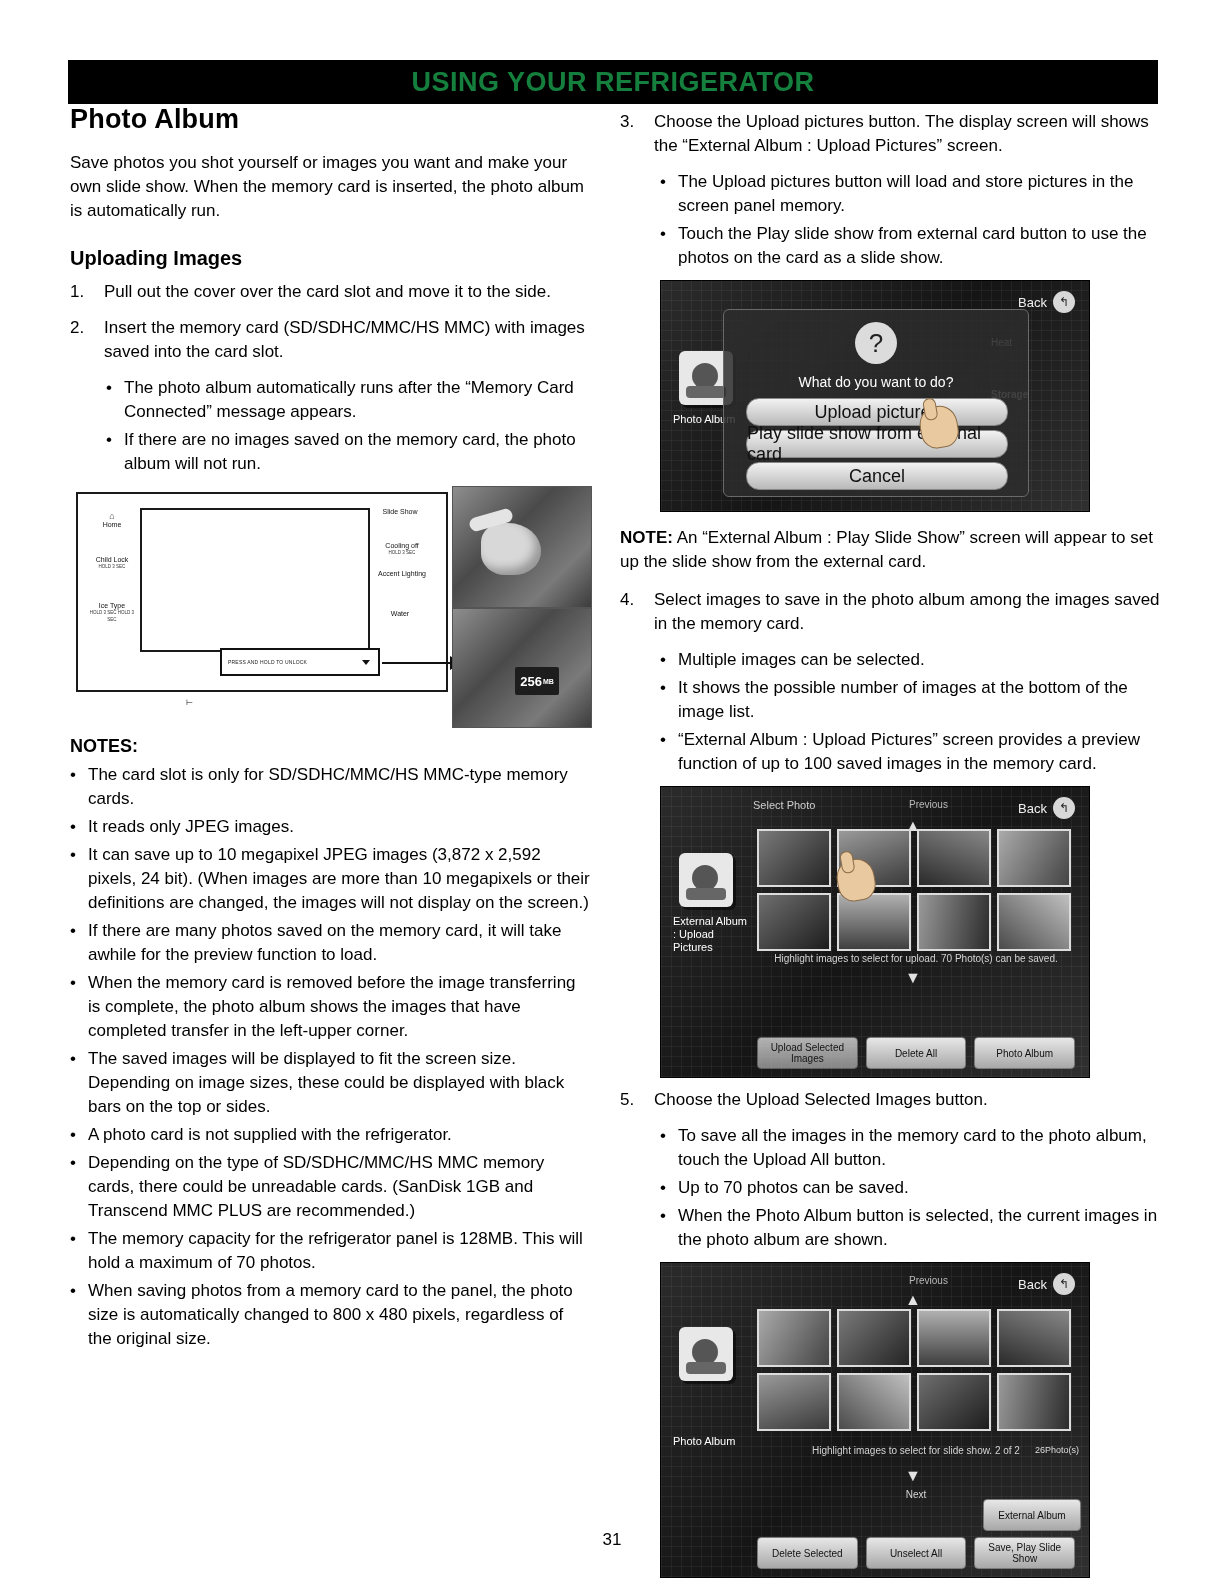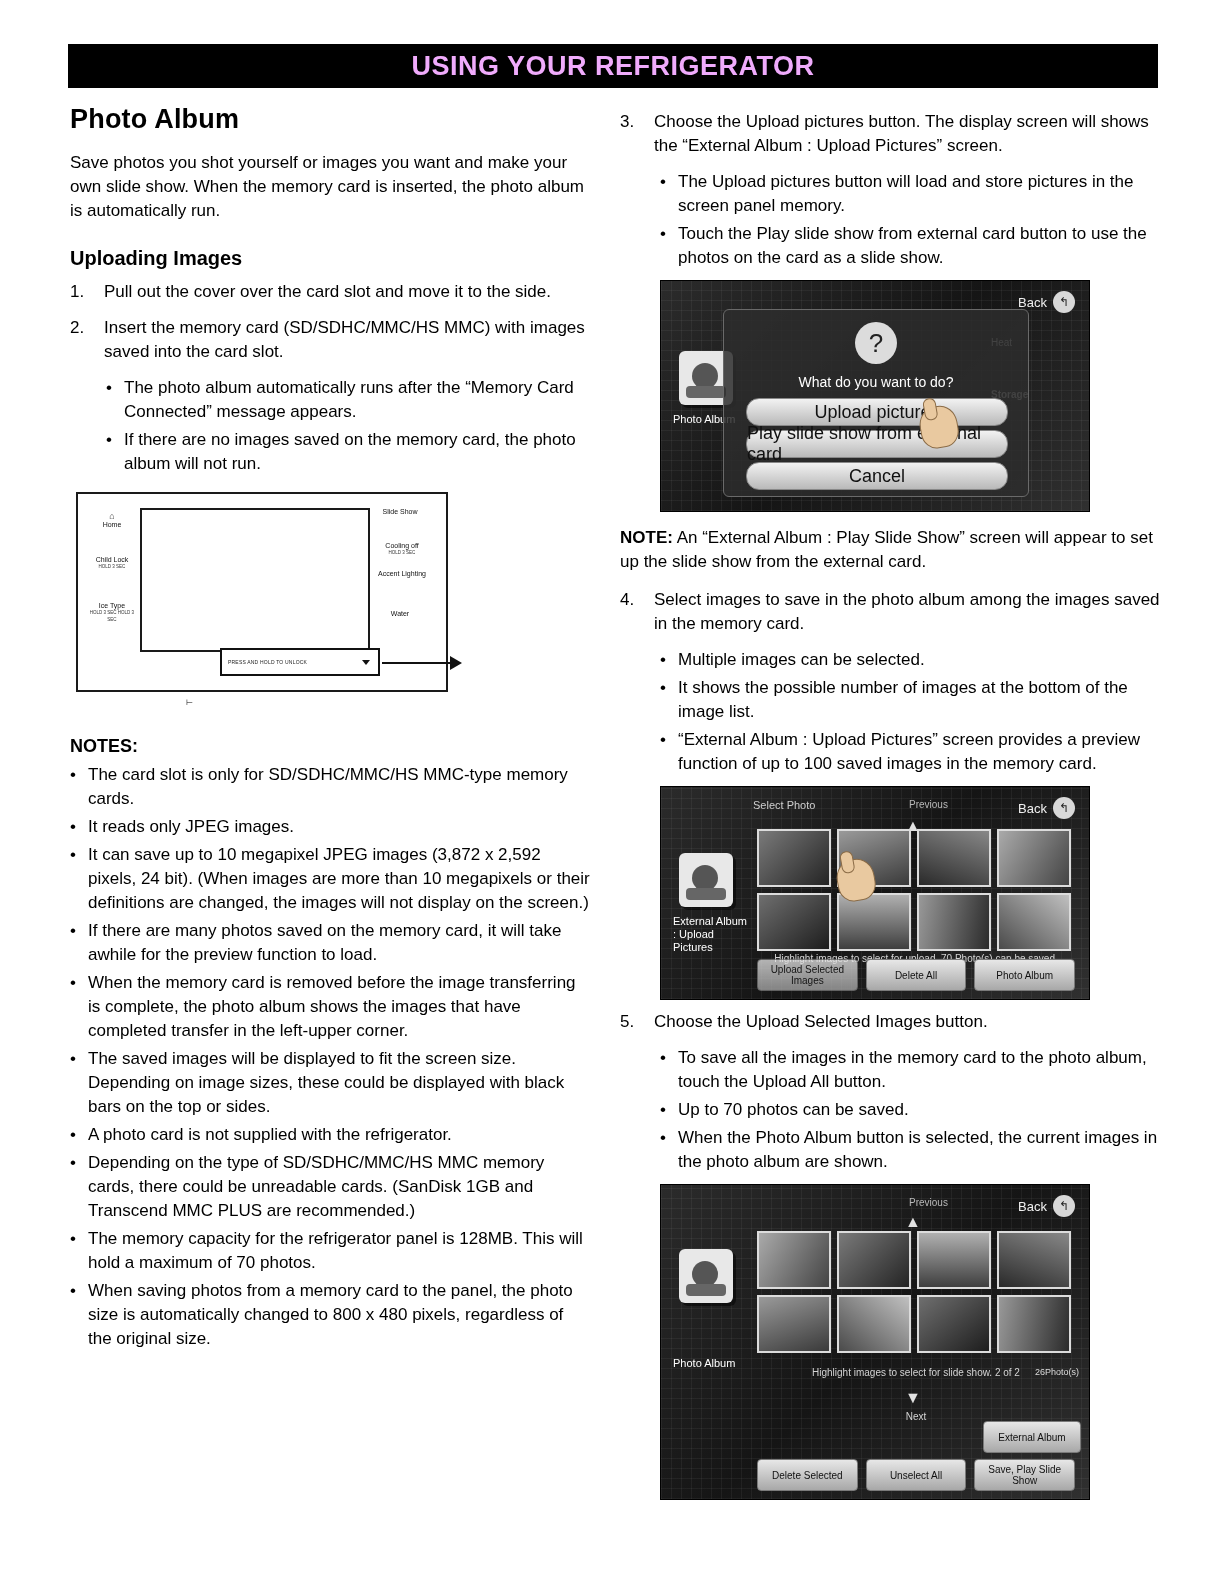--- a/index.html
+++ b/index.html
@@ -18,25 +18,25 @@
   .page {
     position: absolute;
     left: 0; top: 0;
     width: 1224px;
     height: 1584px;
   }
   
   .header-bar {
     position: absolute;
     left: 68px;
-    top: 44px;
+    top: 60px;
     width: 1090px;
     height: 44px;
     background: #000000;
-    color: #f0abfc;
+    color: #15803d;
     display: flex;
     align-items: center;
     justify-content: center;
   }
   .header-title {
     font-size: 27px;
     font-weight: bold;
     letter-spacing: 0.5px;
   }
 
@@ -263,21 +263,21 @@
   .screenshot {
     position: relative;
     width: 430px;
     background: #1c1c1c;
     border: 1px solid #000;
     box-sizing: border-box;
     overflow: hidden;
     margin: 10px 0 10px 40px;
   }
   .sc1 { height: 232px; }
-  .sc2 { height: 214px; }
+  .sc2 { height: 292px; }
   .sc3 { height: 316px; }
 
   .sc-bg {
     position: absolute;
     inset: 0;
     background:
       repeating-linear-gradient(0deg, rgba(255,255,255,.05) 0 1px, transparent 1px 10px),
       repeating-linear-gradient(90deg, rgba(255,255,255,.05) 0 1px, transparent 1px 10px),
       linear-gradient(135deg,#2b2b2b 0%, #151515 50%, #303030 100%);
   }
@@ -580,20 +580,32 @@
       </div>
 
       <div class="panel-strip">
         <span class="strip-text">PRESS AND HOLD TO UNLOCK</span>
         <span class="strip-caret"></span>
       </div>
 
       <div class="arrow-line"></div>
       <div class="arrow-head"></div>
 
+      <div class="photo-col">
+        <div class="photo-a">
+          <div class="hand-shape"></div>
+          <div class="finger"></div>
+        </div>
+        <div class="photo-b">
+          <div class="card-chip">
+            <span>256</span>
+              <span class="sm">MB</span>
+          </div>
+        </div>
+      </div>
     </div>
 
     <div class="notes-head">NOTES:</div>
     <ul class="bullets">
       <li class="bullet">
         <span class="dot">•</span>
         <span class="txt">The card slot is only for SD/SDHC/MMC/HS MMC-type memory cards.</span>
       </li>
       <li class="bullet">
         <span class="dot">•</span>
@@ -783,13 +795,14 @@
 
       <div class="bottom-btns">
         <div class="b-btn">Delete Selected</div>
         <div class="b-btn">Unselect All</div>
         <div class="b-btn">Save, Play Slide Show</div>
       </div>
     </div>
 
   </div>
 
+  <div class="page-num">31</div>
 </div>
 
 </body></html>

